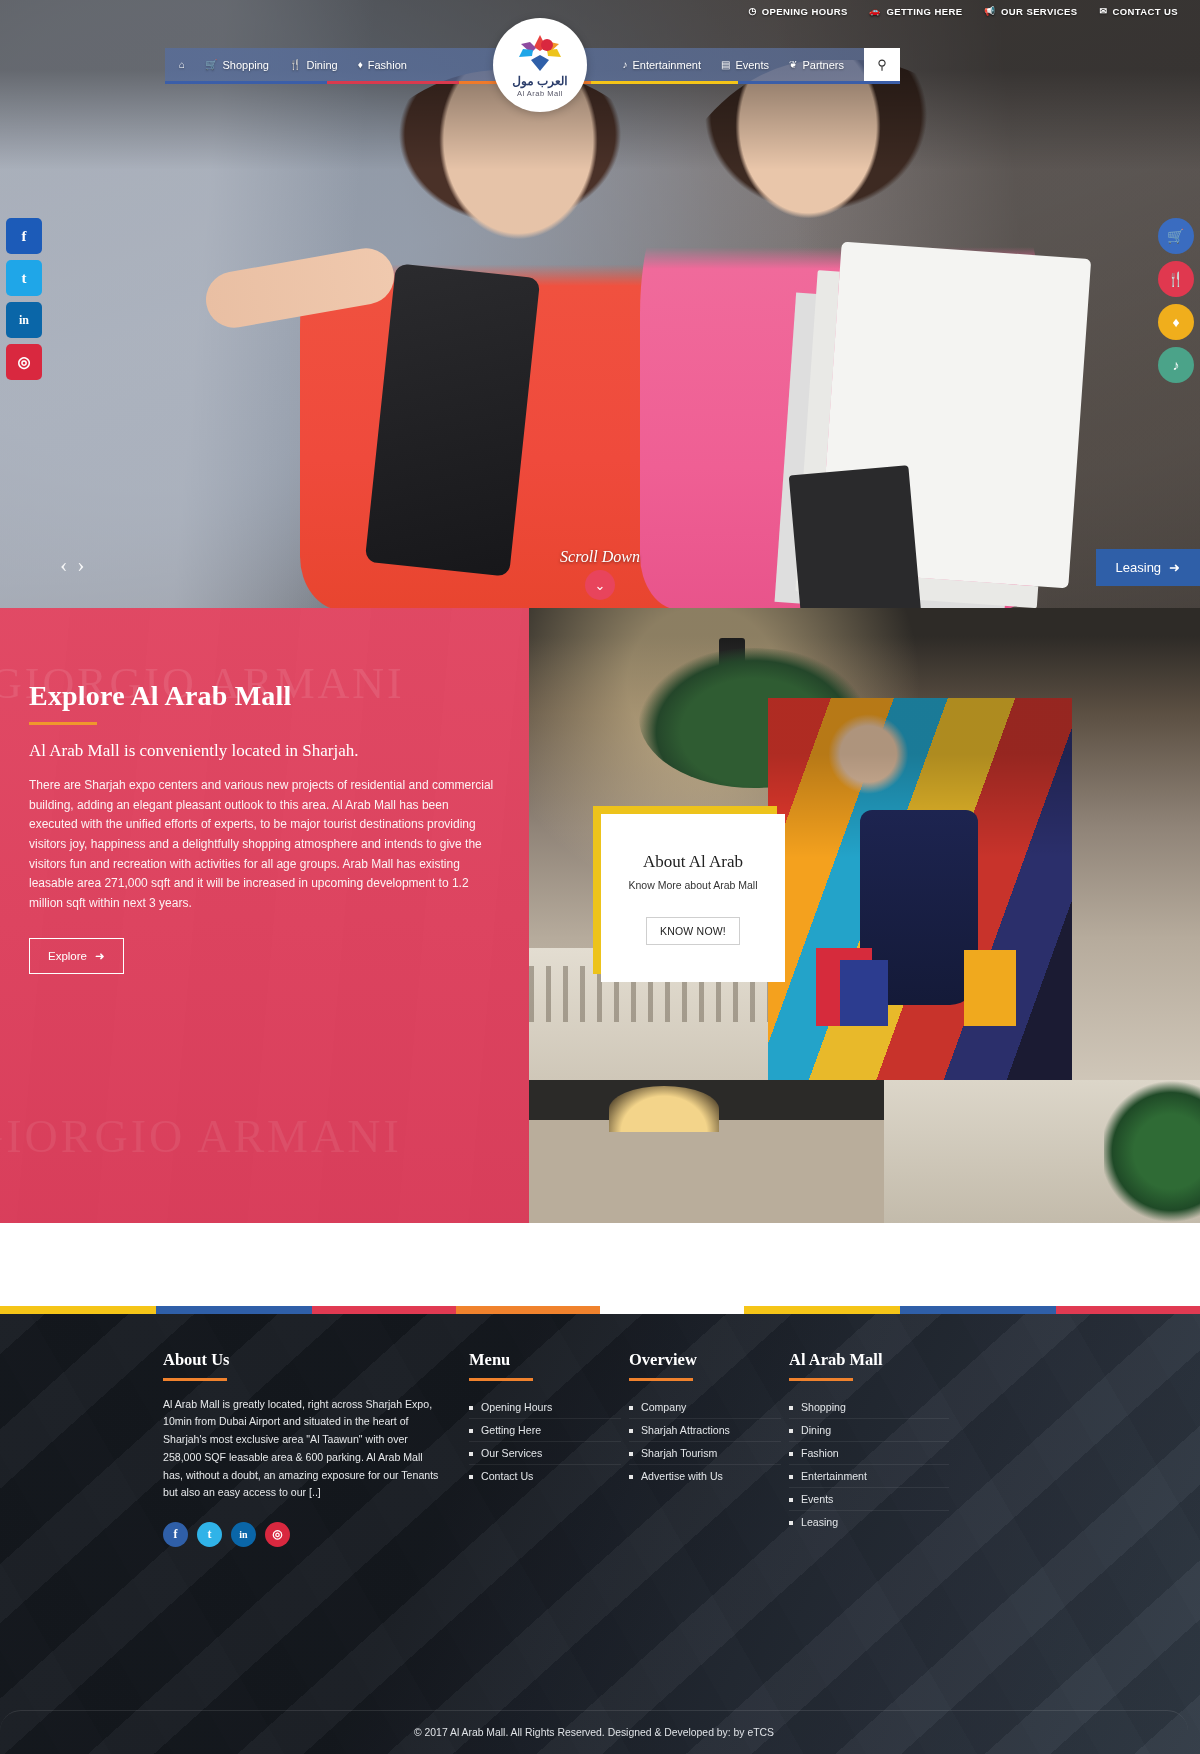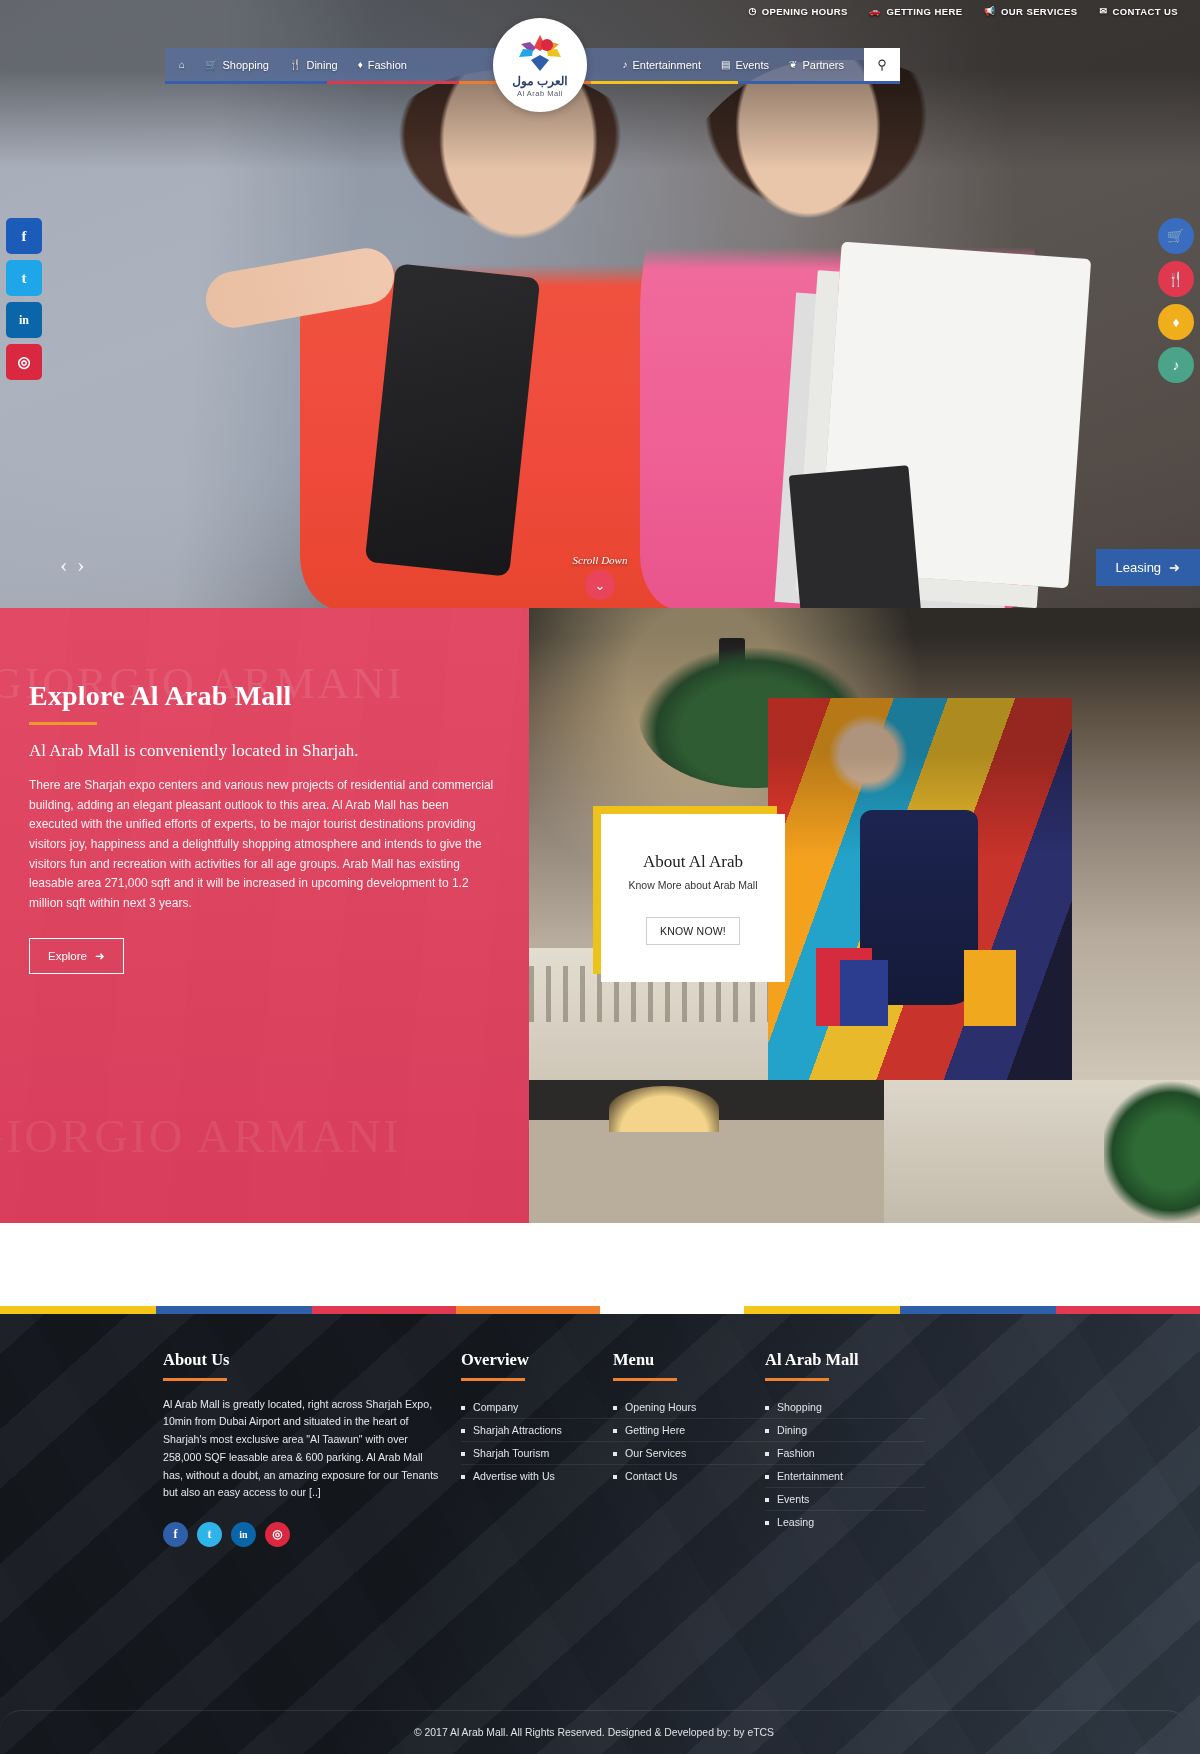--- a/index.html
+++ b/index.html
@@ -131,21 +131,21 @@
   .rail-right .circ {
     width:36px; height:36px; border-radius:50%; color:#fff;
     display:flex; align-items:center; justify-content:center; font-size:14px;
   }
   .hero-arrows { position:absolute; left:60px; bottom:30px; display:flex; gap:10px; z-index:25; }
   .hero-arrows span { color:#fff; font-size:22px; opacity:.9; cursor:pointer; font-family:"Liberation Serif",serif; }
   .scroll-down {
     position:absolute; left:0; right:0; bottom:8px; z-index:25;
     display:flex; flex-direction:column; align-items:center; gap:4px;
   }
-  .scroll-down .lbl { color:#fff; font-size:11px; font-style:italic; font-family:"Liberation Serif",serif; text-shadow:0 1px 3px rgba(0,0,0,.5); }
+  .scroll-down .lbl { color:#fff; font-size:16px; font-style:italic; font-family:"Liberation Serif",serif; text-shadow:0 1px 3px rgba(0,0,0,.5); }
   .scroll-down .chev {
     width:30px; height:30px; border-radius:50%; background:#e8445c; color:#fff;
     display:flex; align-items:center; justify-content:center; font-size:13px; line-height:1;
   }
   .leasing-btn {
     position:absolute; right:0; bottom:22px; z-index:26;
     background:#2f5fa8; color:#fff; font-size:13px;
     padding:11px 20px; display:flex; align-items:center; gap:8px;
   }
 
@@ -291,21 +291,21 @@
     background:
       linear-gradient(115deg, rgba(20,24,30,.92) 0 38%, rgba(34,40,50,.88) 62%, rgba(52,62,74,.85) 100%),
       repeating-linear-gradient(60deg, #20242c 0 52px, #2b3038 52px 96px, #171a20 96px 150px);
     color:#fff;
   }
   .footer::before {
     content:""; position:absolute; inset:0;
     background:repeating-linear-gradient(-42deg, rgba(255,255,255,.035) 0 44px, rgba(0,0,0,.06) 44px 100px);
   }
   .foot-grid {
-    position:relative; z-index:2; display:flex; padding:36px 0 0 163px; gap:0;
+    position:relative; z-index:2; display:flex; padding:36px 0 0 163px; gap:8px;
   }
   .fcol-about { width:298px; }
   .fcol { width:152px; }
   .fcol-wide { width:160px; }
   .foot-h {
     font-family:"Liberation Serif", serif; font-size:16.5px; font-weight:bold; color:#fff;
   }
   .foot-rule { width:64px; height:2.5px; background:#f0822d; margin:8px 0 15px; }
   .foot-p { font-size:10.6px; line-height:1.68; color:#e6e8ea; max-width:280px; }
   .foot-list { list-style:none; }
@@ -501,38 +501,38 @@
         <p class="foot-p">Al Arab Mall is greatly located, right across Sharjah Expo, 10min from Dubai Airport and situated in the heart of Sharjah's most exclusive area "Al Taawun" with over 258,000 SQF leasable area &amp; 600 parking. Al Arab Mall has, without a doubt, an amazing exposure for our Tenants but also an easy access to our [..]</p>
         <div class="foot-social">
           <div class="circ" style="background:#2f5fa8">f</div>
           <div class="circ" style="background:#30b3e8">t</div>
           <div class="circ" style="background:#0a66a8;font-size:10px">in</div>
           <div class="circ" style="background:#d9283f">◎</div>
         </div>
       </div>
 
       <div class="fcol">
+        <div class="foot-h">Menu</div>
+        <div class="foot-rule"></div>
+        <ul class="foot-list">
+          <li>Opening Hours</li>
+          <li>Getting Here</li>
+          <li>Our Services</li>
+          <li>Contact Us</li>
+        </ul>
+      </div>
+
+      <div class="fcol">
         <div class="foot-h">Overview</div>
         <div class="foot-rule"></div>
         <ul class="foot-list">
           <li>Company</li>
           <li>Sharjah Attractions</li>
           <li>Sharjah Tourism</li>
           <li>Advertise with Us</li>
-        </ul>
-      </div>
-
-      <div class="fcol">
-        <div class="foot-h">Menu</div>
-        <div class="foot-rule"></div>
-        <ul class="foot-list">
-          <li>Opening Hours</li>
-          <li>Getting Here</li>
-          <li>Our Services</li>
-          <li>Contact Us</li>
         </ul>
       </div>
 
       <div class="fcol-wide">
         <div class="foot-h">Al Arab Mall</div>
         <div class="foot-rule"></div>
         <ul class="foot-list">
           <li>Shopping</li>
           <li>Dining</li>
           <li>Fashion</li>

